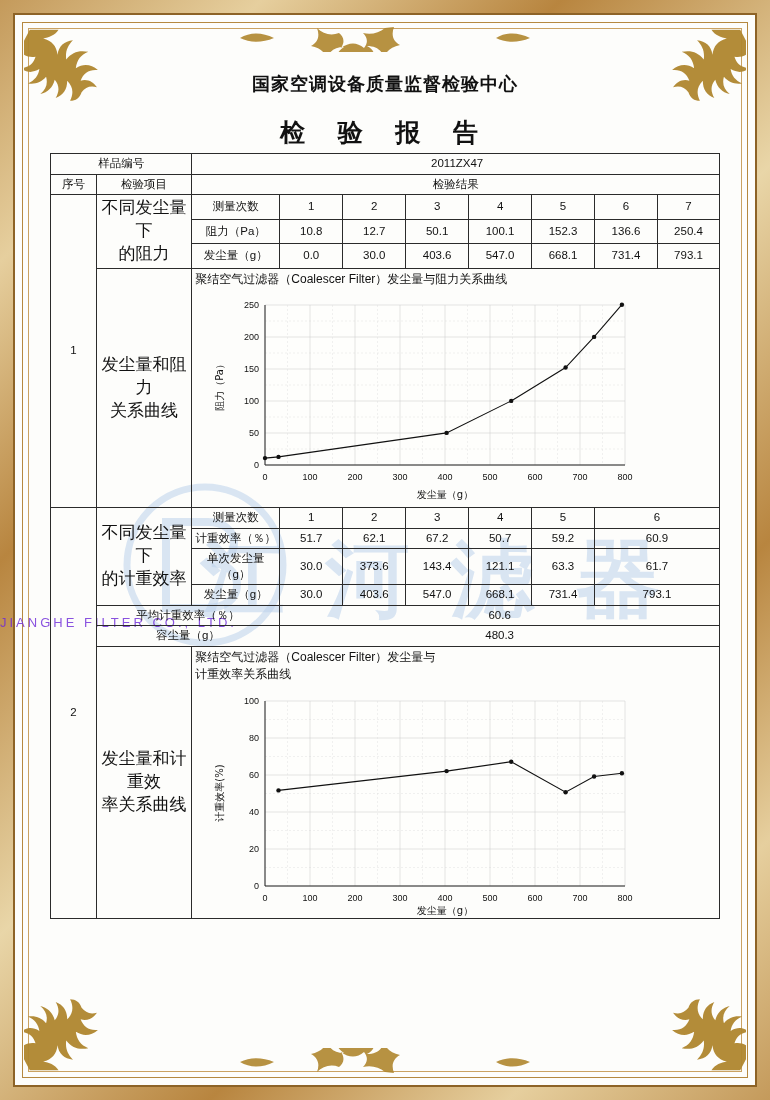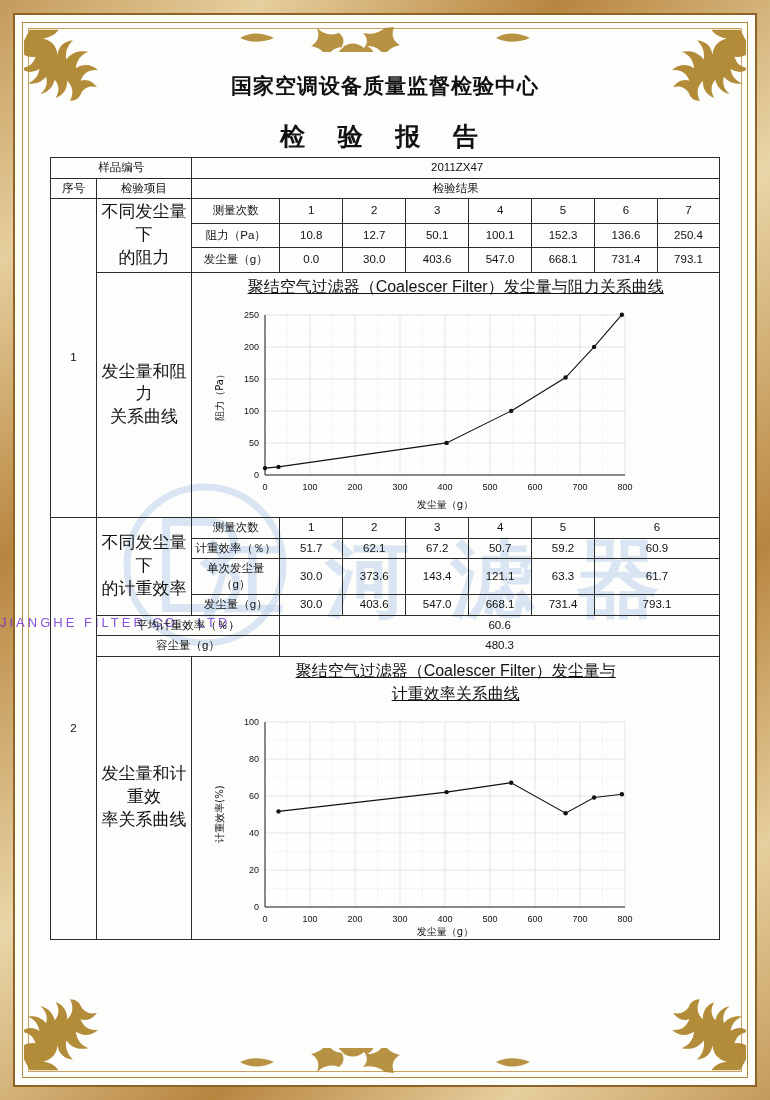--- a/index.html
+++ b/index.html
@@ -70,21 +70,21 @@
   .wm-logo{
     position:absolute;left:120px;top:480px;width:170px;height:170px;
     z-index:5;pointer-events:none;opacity:.55;
   }
 
   
   .content{
     position:absolute;left:50px;top:72px;width:670px;z-index:10;
   }
   .org-title{
-    text-align:center;font-size:21px;font-weight:700;color:#111;
+    text-align:center;font-size:18px;font-weight:700;color:#111;
     font-family:"DejaVu Sans", sans-serif;letter-spacing:1px;
   }
   .doc-title{
     text-align:center;font-size:25px;font-weight:700;color:#111;
     font-family:"DejaVu Sans", sans-serif;letter-spacing:12px;
     margin-top:20px;
   }
   .meta-row{
     display:flex;justify-content:space-between;align-items:flex-end;
     margin-top:18px;font-size:12px;color:#111;padding:0 8px;
@@ -92,21 +92,21 @@
   table.report{
     margin-top:4px;border-collapse:collapse;width:670px;
     font-size:11.5px;color:#111;background:transparent;
   }
   table.report td{
     border:1px solid #2b2b2b;padding:2px 3px;text-align:center;
     vertical-align:middle;line-height:1.35;
   }
   .cell-label{font-size:17px;}
   .chart-cell{padding:6px 4px 2px 4px;}
-  .chart-title{font-size:16px;text-align:center;margin-bottom:2px;line-height:1.45;text-decoration:underline;}
+  .chart-title{font-size:12px;text-align:left;margin-bottom:2px;line-height:1.45;}
   .chart-box{position:relative;margin:0 auto;}
   .sample-val{text-align:left;padding-left:6px !important;}
 
   svg{display:block;}
   .gridline{stroke:#c9c9c9;stroke-width:.5;}
   .gridline-minor{stroke:#dcdcdc;stroke-width:.4;stroke-dasharray:2 2;}
   .axis{stroke:#222;stroke-width:1;}
   .curve{fill:none;stroke:#111;stroke-width:1.1;}
   .pt{fill:#111;}
   .axlabel{font-size:9px;fill:#111;font-family:"Liberation Sans",sans-serif;}

